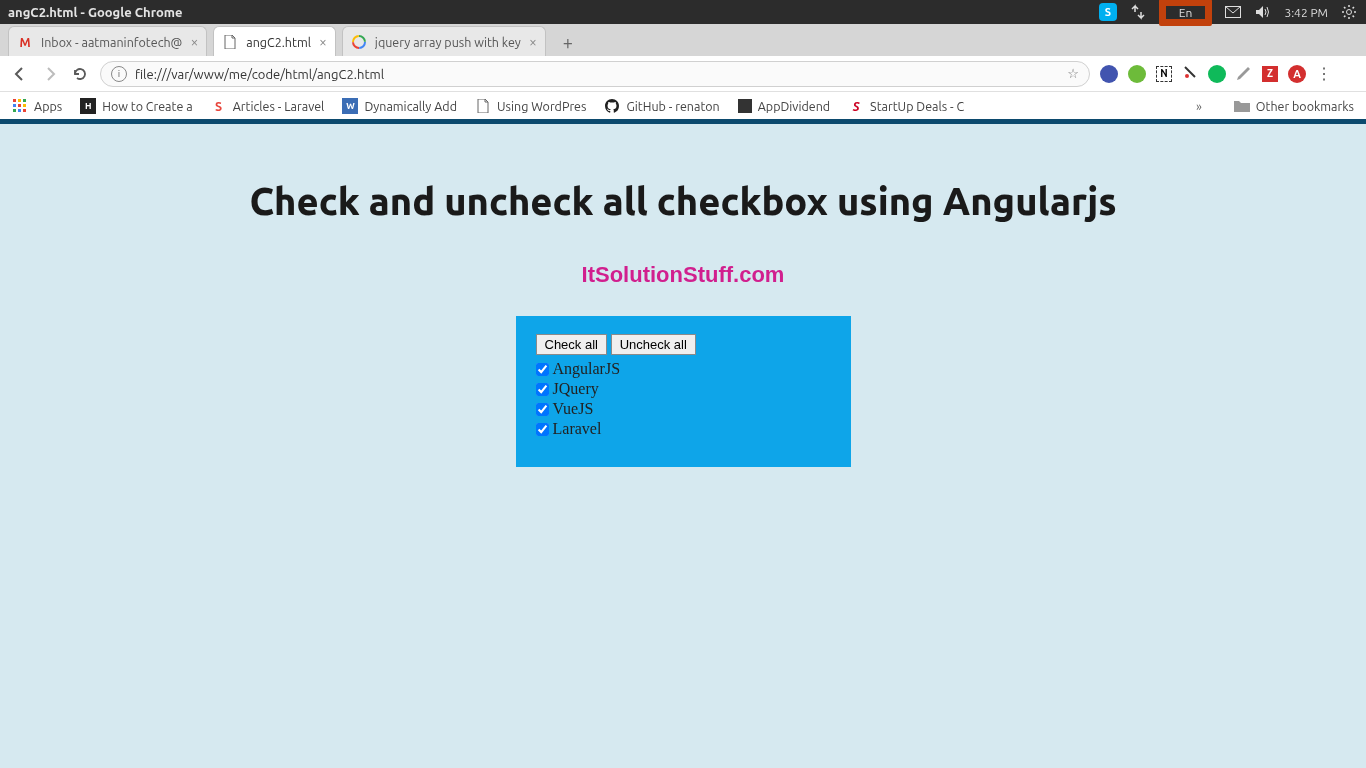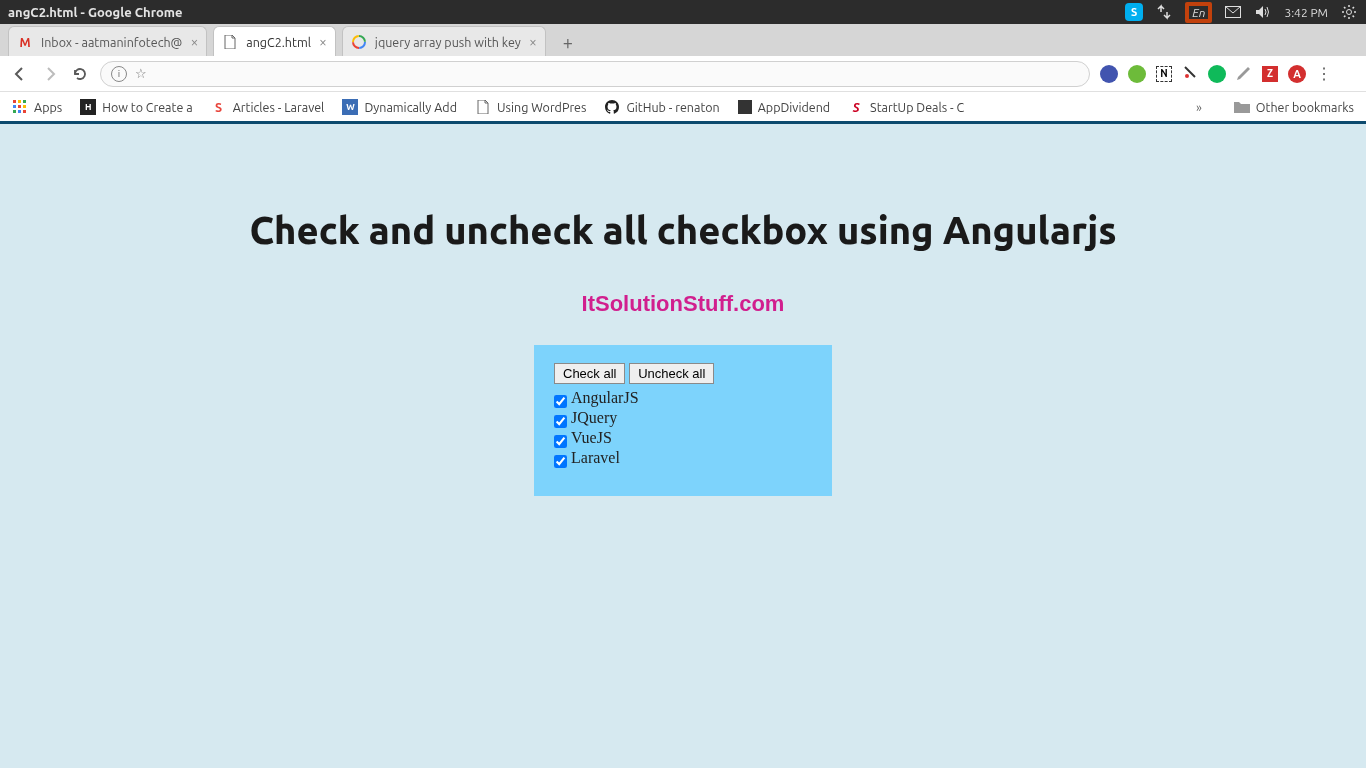--- a/index.html
+++ b/index.html
@@ -84,75 +84,75 @@
     .omnibox .info-icon { width:16px; height:16px; border:1px solid #888; border-radius:50%; display:flex; align-items:center; justify-content:center; font-size:10px; color:#666; }
     .omnibox .url-text { flex:1; }
     .omnibox .star { color:#777; }
     .ext-icons { display:flex; gap:10px; align-items:center; }
     .ext { width:18px; height:18px; border-radius:50%; }
 
     
     .bookmarks-bar {
       height: 32px;
       background: #fff;
-      border-bottom: 3px solid #0c4a6e;
+      border-bottom: 5px solid #0c4a6e;
       display:flex;
       align-items:center;
       padding: 0 12px;
       gap: 18px;
       font-size: 12.5px;
       color:#444;
     }
     .bookmarks-bar .bm { display:flex; align-items:center; gap:6px; white-space:nowrap; }
     .bookmarks-bar .spacer { flex:1; }
     .bm-icon { width:16px; height:16px; display:inline-flex; align-items:center; justify-content:center; }
 
     
     .page {
       background: #d6e9f0;
       height: calc(768px - 24px - 32px - 36px - 32px);
       overflow:auto;
     }
     .page-inner {
       text-align: center;
-      padding-top: 85px;
+      padding-top: 56px;
     }
     h1.page-title {
       font-size: 38px;
       font-weight: 800;
       color:#1a1a1a;
       font-family: "Ubuntu", sans-serif;
     }
     h2.page-subtitle {
       font-size: 22px;
       font-weight: 800;
       color:#d11f8e;
       margin-top: 40px;
       font-family: Liberation Sans, sans-serif;
     }
     .checkbox-panel {
-      background:#7dd3fc;
-      width: 298px;
+      background:#0ea5e9;
+      width: 335px;
       margin: 28px auto 0;
       padding: 18px 20px 28px 20px;
       text-align:left;
     }
     .panel-buttons { margin-bottom: 4px; }
     .panel-buttons button {
       font-family: Arial, sans-serif;
       font-size: 13px;
       padding: 2px 8px;
       background:#efefef;
       border:1px solid #8a8a8a;
       cursor:pointer;
     }
     .check-list { margin-top: 2px; }
     .check-item {
       display:flex;
-      align-items:flex-end;
+      align-items:center;
       gap:4px;
       font-family: "Times New Roman", serif;
       font-size: 16px;
       color:#222;
       line-height: 1.25;
     }
     .check-item input[type=checkbox]{
       width:13px; height:13px;
     }
   </style>
@@ -162,21 +162,21 @@
 <div class="top-panel">
   <span class="window-title">angC2.html - Google Chrome</span>
   <span class="spacer"></span>
   <div class="tray">
     <span class="tray-icon" style="background:#00aff0;color:#fff;border-radius:4px;font-size:11px;font-weight:bold;">S</span>
     <span class="tray-icon">
       <svg width="16" height="16" viewBox="0 0 16 16">
           <path d="M5 8 L5 2 L2 5 M5 2 L8 5 M11 8 L11 14 L8 11 M11 14 L14 11" stroke="#ddd" stroke-width="1.5" fill="none"></path>
         </svg>
     </span>
-    <span class="tray-text" style="border:4px solid #c2410c;padding:0 3px;border-radius:2px;font-style:italic;">En</span>
+    <span class="tray-text" style="border:7px solid #c2410c;padding:0 13px;border-radius:2px;">En</span>
     <span class="tray-icon">
       <svg width="16" height="12" viewBox="0 0 16 12">
           <rect x="0.5" y="0.5" width="15" height="11" fill="none" stroke="#ddd"></rect>
           <path d="M0.5 0.5 L8 7 L15.5 0.5" stroke="#ddd" fill="none"></path>
         </svg>
     </span>
     <span class="tray-icon">
       <svg width="16" height="14" viewBox="0 0 16 14">
           <path d="M1 5 L4 5 L8 1 L8 13 L4 9 L1 9 Z" fill="#ddd"></path>
           <path d="M10 4 Q12 7 10 10 M12 2 Q15 7 12 12" stroke="#ddd" fill="none"></path>
@@ -243,20 +243,21 @@
       </svg>
   </span>
   <span class="nav-btn">
     <svg width="16" height="16" viewBox="0 0 16 16">
         <path d="M3 8 A5 5 0 1 1 5 12" stroke="#5a5a5a" stroke-width="1.8" fill="none"></path>
         <path d="M3 4 L3 8 L7 8" stroke="#5a5a5a" stroke-width="1.8" fill="none"></path>
       </svg>
   </span>
   <div class="omnibox">
     <span class="info-icon">i</span>
+    <span class="url-text">file:///var/www/me/code/html/angC2.html</span>
     <span class="star">☆</span>
   </div>
   <div class="ext-icons">
     <span class="ext" style="background:#4154af;"></span>
     <span class="ext" style="background:#6dbb3a;"></span>
     <span style="font-weight:bold;border:1px dashed #333;width:16px;height:16px;display:inline-flex;align-items:center;justify-content:center;font-size:10px;">N</span>
     <span>
       <svg width="16" height="16" viewBox="0 0 16 16">
           <circle cx="5" cy="12" r="2" fill="#d33"></circle>
           <path d="M3 3 L13 13" stroke="#333" stroke-width="2"></path>

